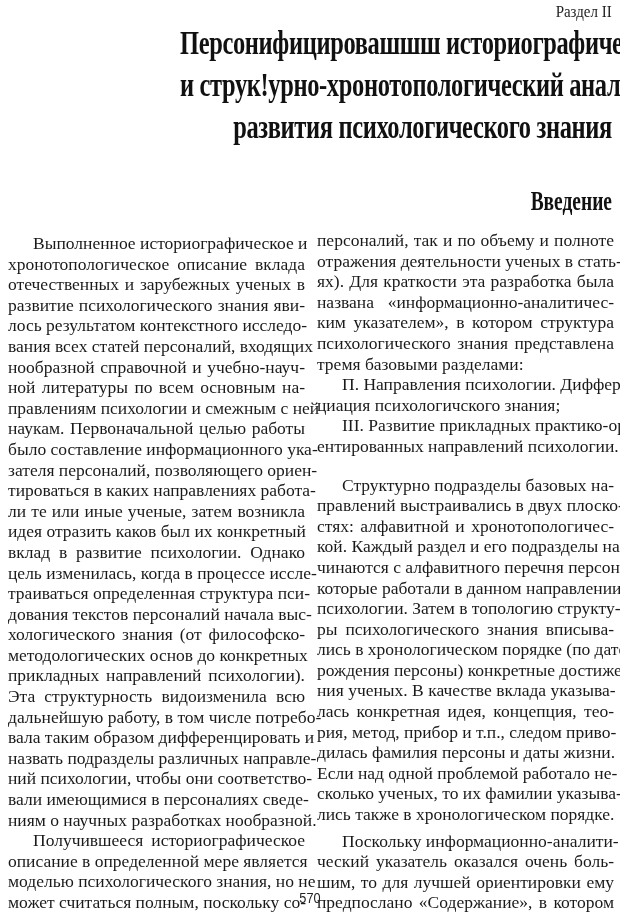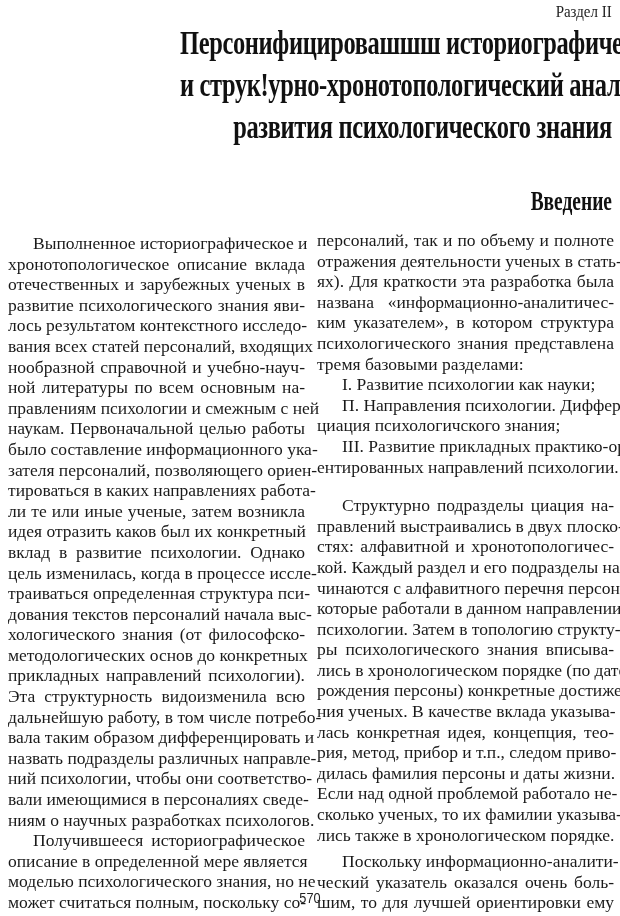--- a/index.html
+++ b/index.html
@@ -72,46 +72,45 @@
   <div class="line">дования текстов персоналий начала выс-</div>
   <div class="line">хологического знания (от философско-</div>
   <div class="line">методологических основ до конкретных</div>
   <div class="line">прикладных направлений психологии).</div>
   <div class="line">Эта структурность видоизменила всю</div>
   <div class="line">дальнейшую работу, в том числе потребо-</div>
   <div class="line">вала таким образом дифференцировать и</div>
   <div class="line">назвать подразделы различных направле-</div>
   <div class="line">ний психологии, чтобы они соответство-</div>
   <div class="line">вали имеющимися в персоналиях сведе-</div>
-  <div class="line last">ниям о научных разработках психологов.</div>
+  <div class="line last">ниям о научных разработках нообразной.</div>
   <div class="line indent">Получившееся историографическое</div>
   <div class="line">описание в определенной мере является</div>
   <div class="line">моделью психологического знания, но не</div>
   <div class="line">может считаться полным, поскольку со-</div>
 
 </div>
 
 <div class="col right">
   <div class="line">персоналий, так и по объему и полноте</div>
   <div class="line">отражения деятельности ученых в стать-</div>
   <div class="line">ях). Для краткости эта разработка была</div>
   <div class="line">названа «информационно-аналитичес-</div>
   <div class="line">ким указателем», в котором структура</div>
   <div class="line">психологического знания представлена</div>
   <div class="line last">тремя базовыми разделами:</div>
 
-  <div class="line indent last">I. Развитие психологии как науки;</div>
   <div class="line indent">П. Направления психологии. Дифферен-</div>
   <div class="line last">циация психологичского знания;</div>
   <div class="line indent">III. Развитие прикладных практико-ори-</div>
   <div class="line last">ентированных направлений психологии.</div>
 
   <div class="gap"></div>
 
-  <div class="line indent">Структурно подразделы циация на-</div>
+  <div class="line indent">Структурно подразделы базовых на-</div>
   <div class="line">правлений выстраивались в двух плоско-</div>
   <div class="line">стях: алфавитной и хронотопологичес-</div>
   <div class="line">кой. Каждый раздел и его подразделы на-</div>
   <div class="line">чинаются с алфавитного перечня персон,</div>
   <div class="line">которые работали в данном направлении</div>
   <div class="line">психологии. Затем в топологию структу-</div>
   <div class="line">ры психологического знания вписыва-</div>
   <div class="line">лись в хронологическом порядке (по дате</div>
   <div class="line">рождения персоны) конкретные достиже-</div>
   <div class="line">ния ученых. В качестве вклада указыва-</div>

